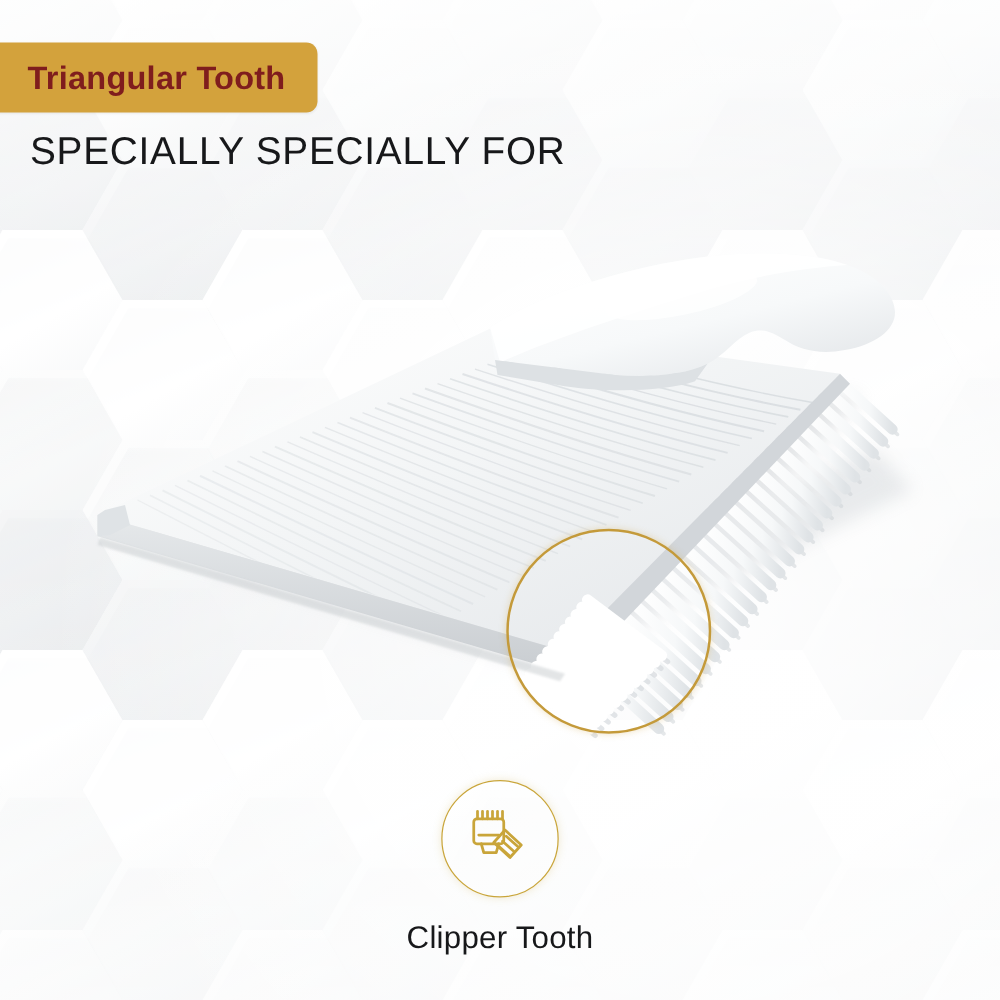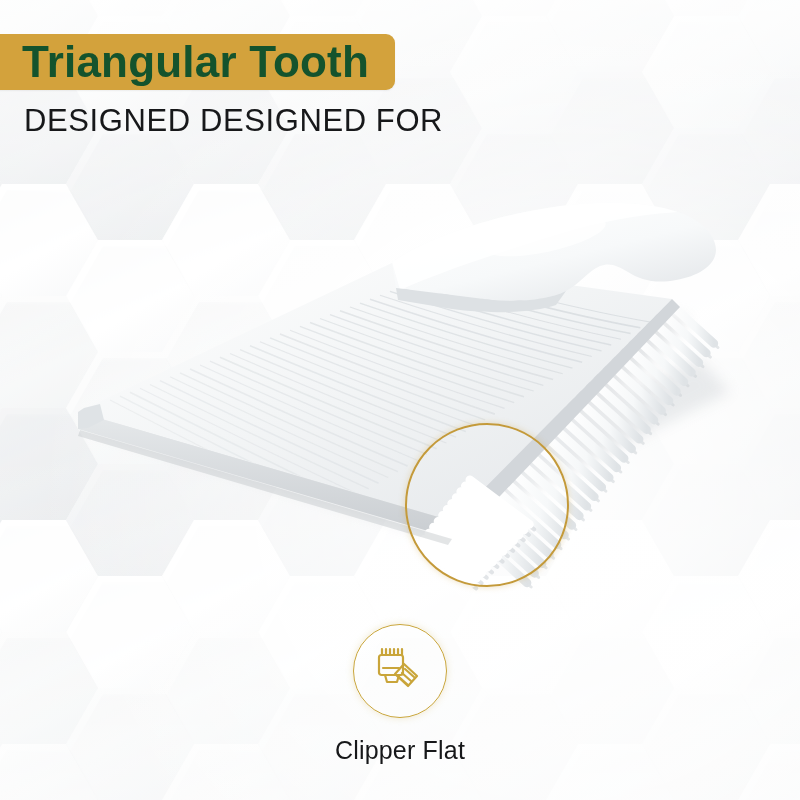--- a/index.html
+++ b/index.html
@@ -63,22 +63,22 @@
     top: 34px;
     height: 56px;
     padding: 0 26px 0 52px;
     display: flex;
     align-items: center;
     background: #d3a23c;
     border-radius: 0 9px 9px 0;
     box-shadow: 0 1px 2px rgba(0,0,0,0.06);
   }
   .badge-text {
-    color: #14532d;
-    font-size: 44px;
+    color: #7f1d1d;
+    font-size: 26px;
     font-weight: bold;
     letter-spacing: 0.2px;
     line-height: 1;
     white-space: nowrap;
   }
   .subhead {
     position: absolute;
     left: 24px;
     top: 103px;
     color: #17181a;
@@ -501,37 +501,37 @@
       </g>
 
     <path d="M 80 430 L 452 539 L 448 545 L 78 436 Z" fill="#c8cccf" opacity="0.5" filter="url(#tinyBlur)"></path>
   </svg>
 
   <div class="zoom-ring"></div>
 
   <div class="badge">
     <span class="badge-text">Triangular Tooth</span>
   </div>
-  <div class="subhead">DESIGNED DESIGNED FOR</div>
+  <div class="subhead">SPECIALLY SPECIALLY FOR</div>
 
   <div class="features">
 
 
     <div class="feature">
       <div class="feature-circle">
         <svg width="58" height="58" viewBox="0 0 58 58">
           <g fill="none" stroke="#c9a53a" stroke-width="2.2" stroke-linejoin="round" stroke-linecap="round">
             <rect x="8" y="13" width="24" height="20" rx="2.5"></rect>
             <path d="M11 13 V7 M15 13 V7 M19 13 V7 M23 13 V7 M27 13 V7 M31 13 V7"></path>
             <path d="M12 26 H28"></path>
             <path d="M14 33 l2 7 h10 l2 -7"></path>
             <path d="M33 22 l13 12 l-9 10 l-13 -12 z"></path>
             <path d="M34 27 l9 8 M31 31 l9 8 M28 35 l9 8"></path>
           </g>
         </svg>
       </div>
-      <div class="feature-label">Clipper Flat</div>
+      <div class="feature-label">Clipper Tooth</div>
     </div>
 
 
   </div>
 
 </div>
 
 </body></html>

